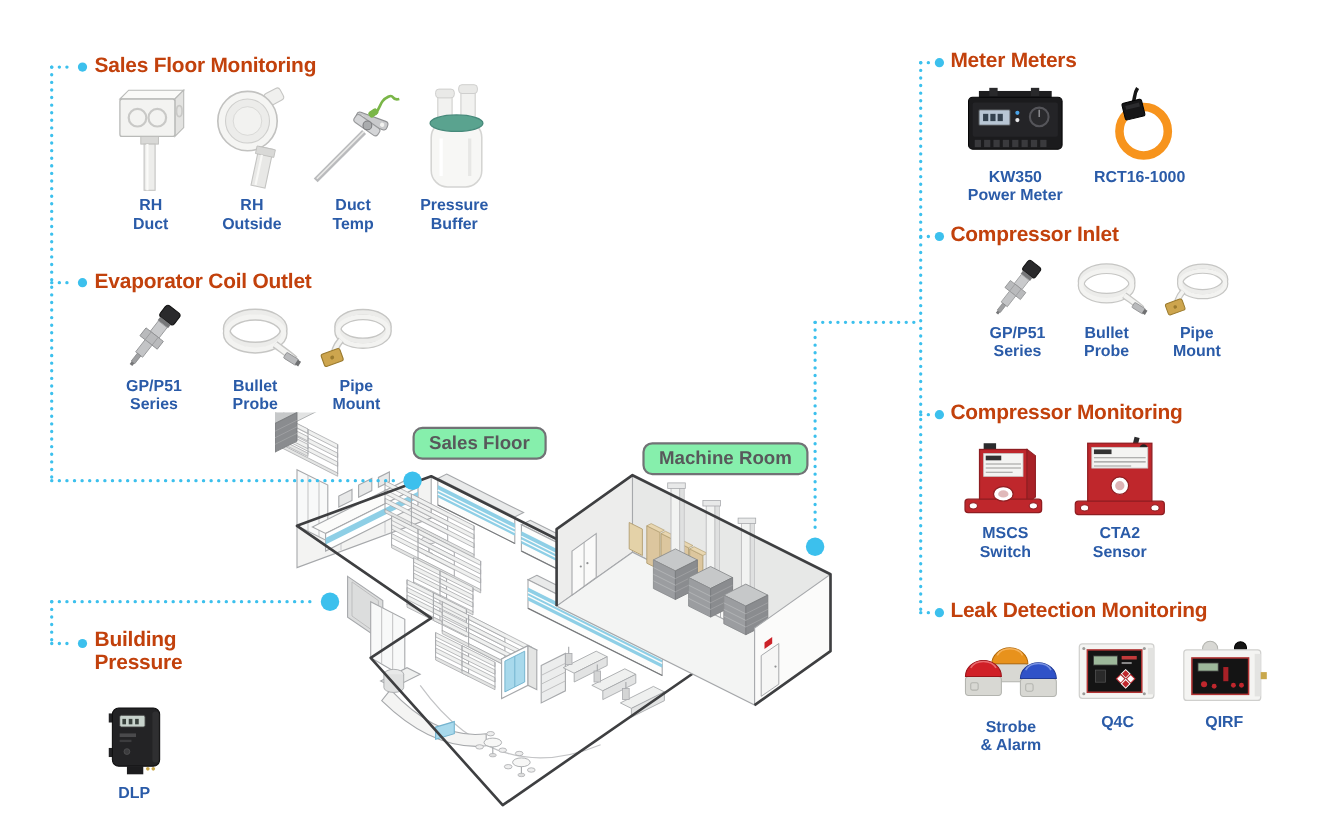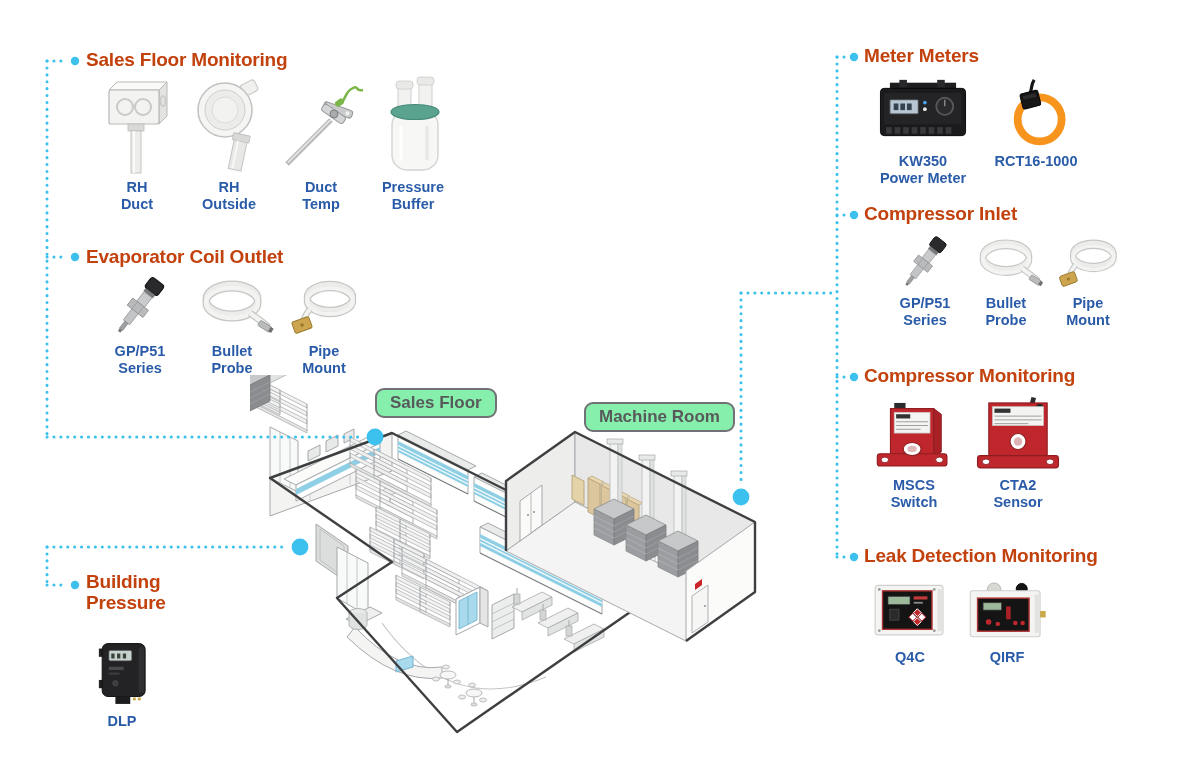--- a/index.html
+++ b/index.html
@@ -519,20 +519,43 @@
       <circle cx="51" cy="49" r="4.5" fill="#ddb3b5"></circle>
     </svg>
     <div class="plabel">CTA2
 Sensor</div>
   </div>
 </div>
 
 <div class="hdr" style="left:864px;top:545px;">Leak Detection Monitoring</div>
 
 <div class="row" style="left:866px;top:576px;">
+  <div class="tile" style="width:106px;">
+    <svg width="98" height="74" viewBox="0 0 102 76">
+      <g>
+        <rect x="33" y="28" width="34" height="17" rx="3" fill="#d8d8d3" stroke="#b3b4af" stroke-width="1"></rect>
+        <path d="M33,28 A17,15 0 0 1 67,28 Z" fill="#e8921c" stroke="#b36a0a" stroke-width="1"></path>
+        <path d="M38,20 A13,10 0 0 1 62,20" fill="none" stroke="#f6b35c" stroke-width="1.5"></path>
+      </g>
+      <g>
+        <rect x="8" y="40" width="34" height="18" rx="3" fill="#d8d8d3" stroke="#b3b4af" stroke-width="1"></rect>
+        <rect x="13" y="46" width="7" height="7" rx="1.5" fill="none" stroke="#b3b4af" stroke-width="1"></rect>
+        <path d="M8,40 A17,15 0 0 1 42,40 Z" fill="#d02027" stroke="#9a1318" stroke-width="1"></path>
+        <path d="M13,32 A13,10 0 0 1 37,32" fill="none" stroke="#e86a6e" stroke-width="1.5"></path>
+      </g>
+      <g>
+        <rect x="60" y="42" width="34" height="17" rx="3" fill="#d8d8d3" stroke="#b3b4af" stroke-width="1"></rect>
+        <rect x="65" y="47" width="7" height="7" rx="1.5" fill="none" stroke="#b3b4af" stroke-width="1"></rect>
+        <path d="M60,42 A17,15 0 0 1 94,42 Z" fill="#2f52c8" stroke="#1f3a96" stroke-width="1"></path>
+        <path d="M65,34 A13,10 0 0 1 89,34" fill="none" stroke="#7a93e2" stroke-width="1.5"></path>
+      </g>
+    </svg>
+    <div class="plabel">Strobe
+&amp; Alarm</div>
+  </div>
   <div class="tile" style="width:88px;">
     <svg width="88" height="70" viewBox="0 0 96 72">
       <rect x="10" y="8" width="74" height="54" rx="3" fill="#f4f4f2" stroke="#cfcfcd" stroke-width="1.2"></rect>
       <rect x="78" y="12" width="6" height="46" fill="#e2e2e0"></rect>
       <rect x="18" y="14" width="54" height="42" fill="#141414" stroke="#b23333" stroke-width="1.5"></rect>
       <rect x="24" y="20" width="24" height="9" fill="#9db89a" stroke="#3a3a3a" stroke-width="0.8"></rect>
       <rect x="52" y="20" width="15" height="3.5" fill="#c23a3a"></rect>
       <rect x="52" y="26" width="10" height="2" fill="#888888"></rect>
       <g transform="rotate(45 56 42)">
         <rect x="50" y="36" width="6" height="6" fill="#c0272d" stroke="#fff" stroke-width="1"></rect>

